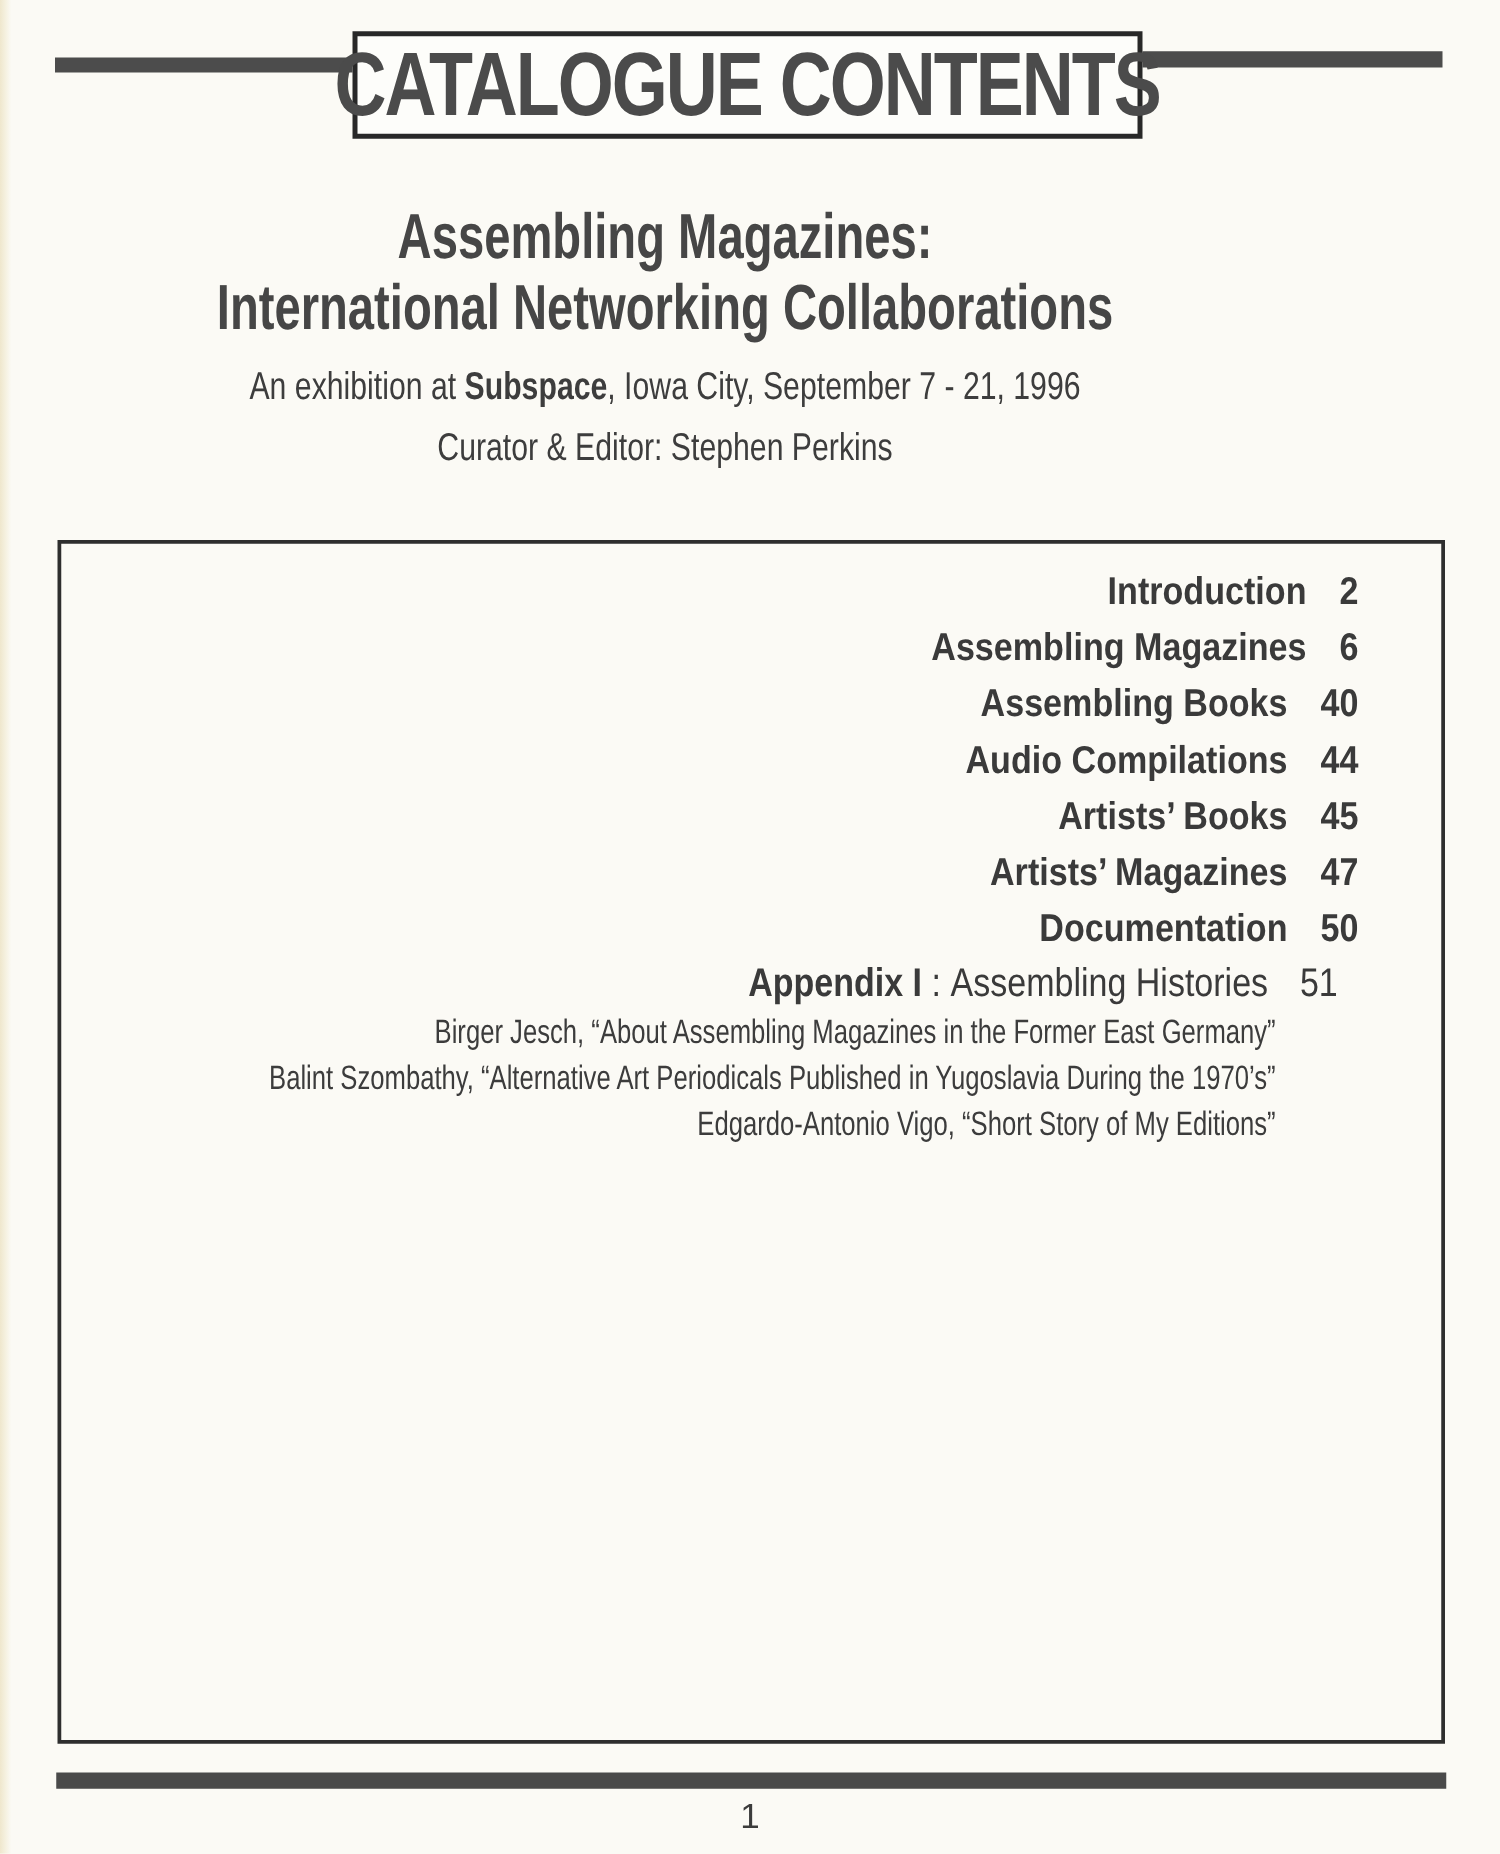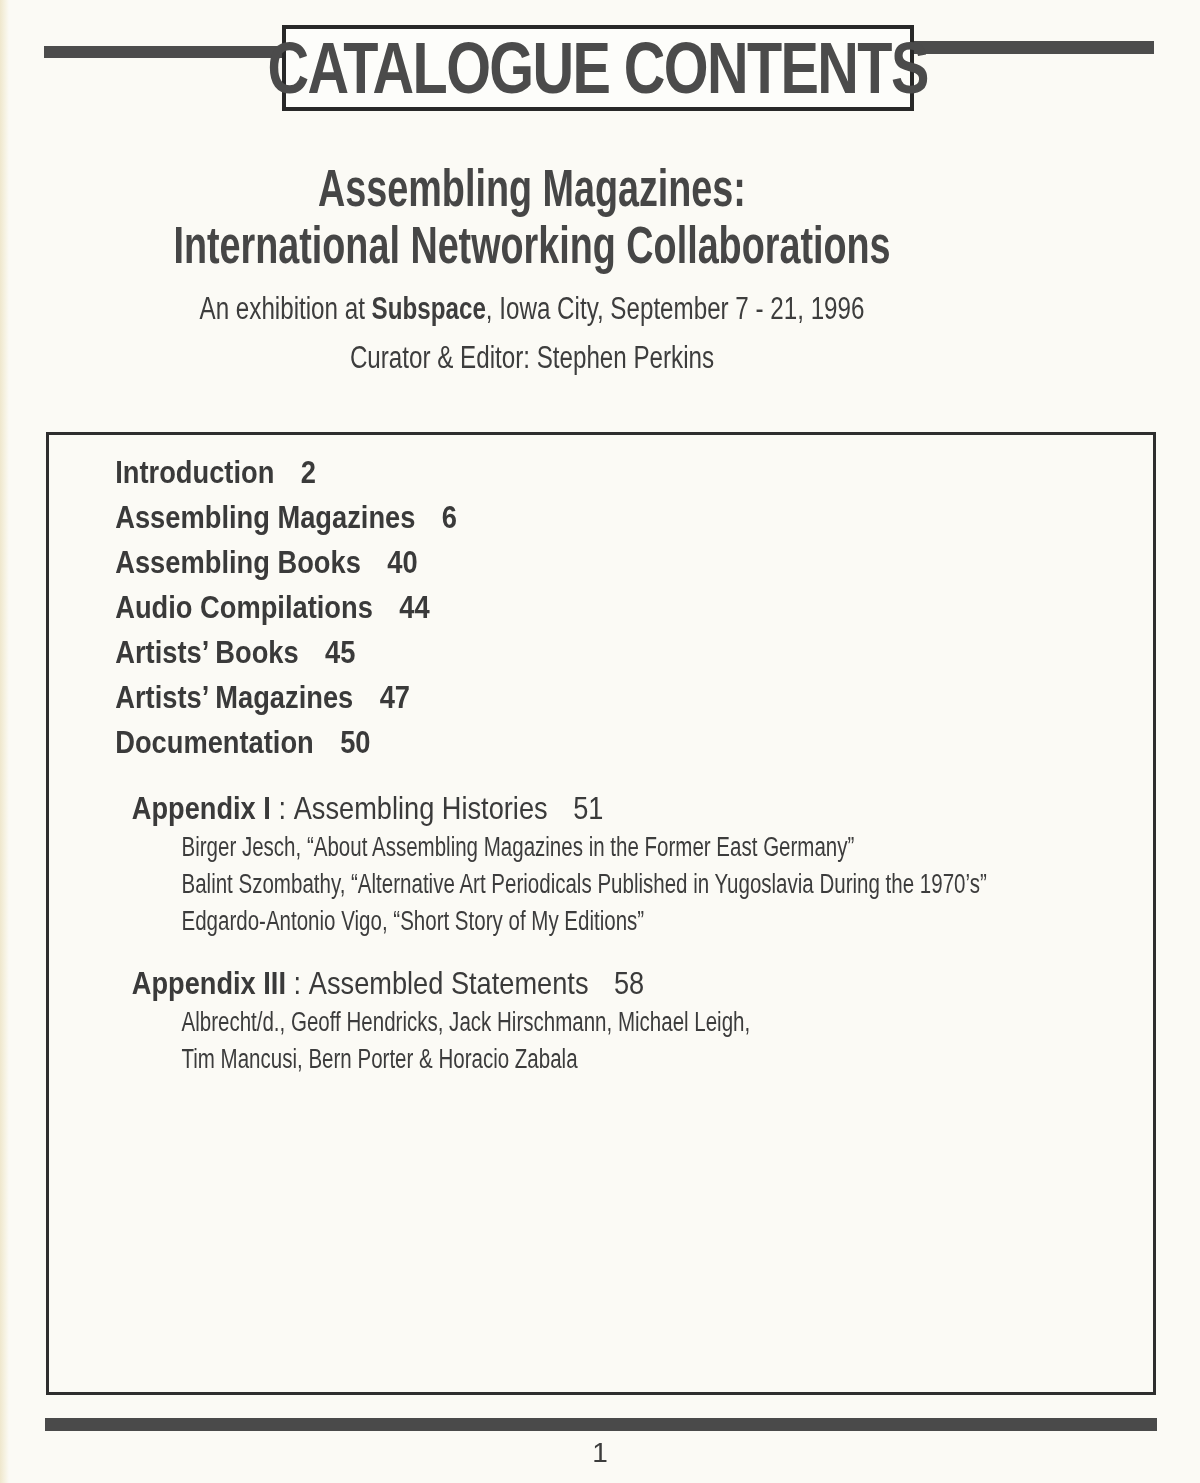--- a/index.html
+++ b/index.html
@@ -41,28 +41,28 @@
     white-space:nowrap; transform:scaleX(0.78); transform-origin:50% 50%;
   }
   .subtitle .b { font-weight:bold; }
   .curator {
     margin-top:11px; font-size:31px; color:#3d3d3d; line-height:38px;
     white-space:nowrap; transform:scaleX(0.78); transform-origin:50% 50%;
   }
   
   .toc-box {
     position:absolute; top:432px; left:46px; width:1110px; height:963px;
-    border:3px solid #2e2e2e; text-align:left; padding-top:15px;
+    border:3px solid #2e2e2e; text-align:right; padding-top:15px;
   }
   .line {
     font-size:31px; font-weight:bold; color:#3a3a3a; line-height:45px;
     white-space:nowrap; transform:scaleX(0.88); transform-origin:50% 50%;
   }
   .pg { margin-left:30px; }
-  .appendix { margin-top:22px; }
+  .appendix { }
   .appendix.gap-lg { margin-top:28px; }
   .appendix.gap-sm { margin-top:12px; }
   .app-head {
     font-size:32px; color:#3a3a3a; line-height:42px;
     white-space:nowrap; transform:scaleX(0.85); transform-origin:50% 50%;
   }
   .app-name { font-weight:bold; }
   .app-sep  { margin:0 9px; }
   .app-item {
     font-size:27px; color:#3c3c3c; line-height:37px;
@@ -107,25 +107,20 @@
     </div>
 
     <div class="appendix">
       <div class="app-head"><span class="app-name">Appendix I</span><span class="app-sep">:</span><span class="app-title">Assembling Histories</span><span class="pg">51</span></div>
       <div class="app-item">Birger Jesch, “About Assembling Magazines in the Former East Germany”</div>
       <div class="app-item">Balint Szombathy, “Alternative Art Periodicals Published in Yugoslavia During the 1970’s”</div>
       <div class="app-item">Edgardo-Antonio Vigo, “Short Story of My Editions”</div>
     </div>
 
 
-    <div class="appendix">
-      <div class="app-head"><span class="app-name">Appendix III</span><span class="app-sep">:</span><span class="app-title">Assembled Statements</span><span class="pg">58</span></div>
-      <div class="app-item">Albrecht/d., Geoff Hendricks, Jack Hirschmann, Michael Leigh,</div>
-      <div class="app-item">Tim Mancusi, Bern Porter &amp; Horacio Zabala</div>
-    </div>
 
 
 
   </div>
 
   <div class="bottom-rule"></div>
   <div class="page-number">1</div>
 </div>
 
 </body></html>

